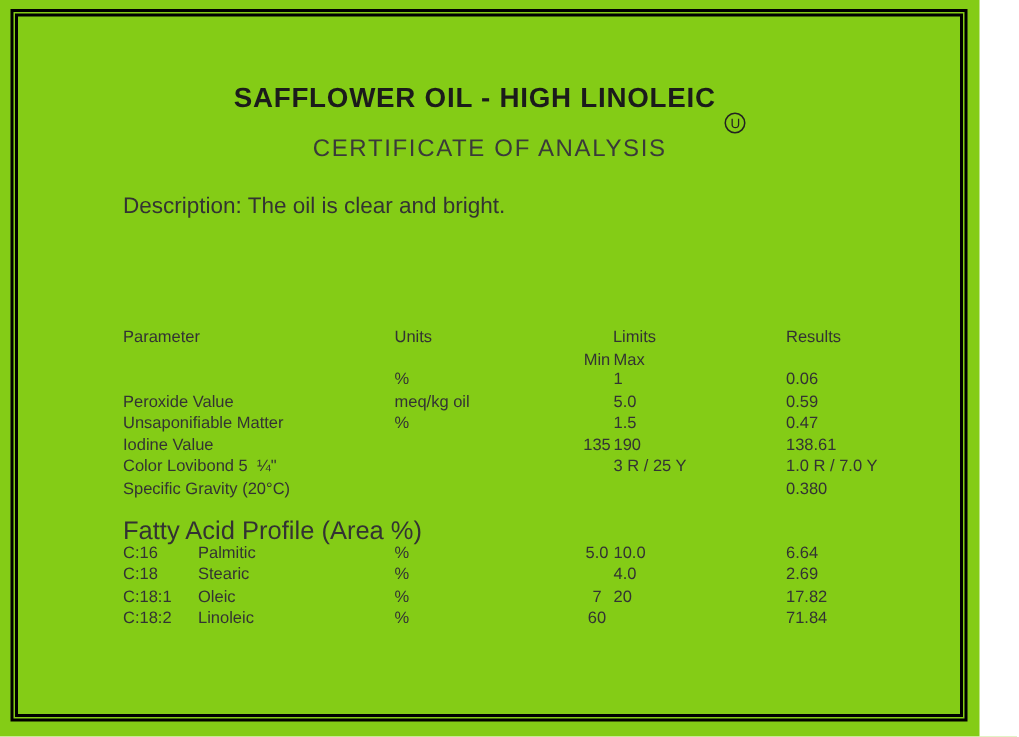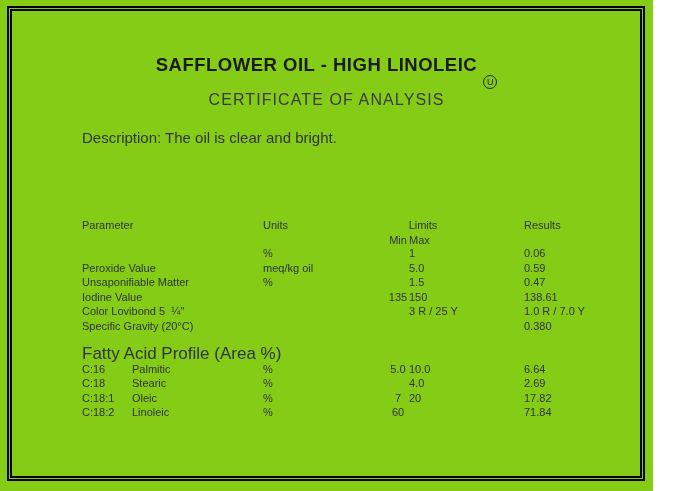--- a/index.html
+++ b/index.html
@@ -170,21 +170,21 @@
     <span class="cell c-min"></span>
     <span class="cell c-max">1.5</span>
     <span class="cell c-results">0.47</span>
   </div>
 
   <div class="t-row">
     <span class="cell c-param">Iodine Value</span>
     <span class="cell c-sub"></span>
     <span class="cell c-units"></span>
     <span class="cell c-min">135</span>
-    <span class="cell c-max">150</span>
+    <span class="cell c-max">190</span>
     <span class="cell c-results">138.61</span>
   </div>
 
   <div class="t-row">
     <span class="cell c-param">Color Lovibond 5 &nbsp;¼"</span>
     <span class="cell c-sub"></span>
     <span class="cell c-units"></span>
     <span class="cell c-min"></span>
     <span class="cell c-max">3 R / 25 Y</span>
     <span class="cell c-results">1.0 R / 7.0 Y</span>

